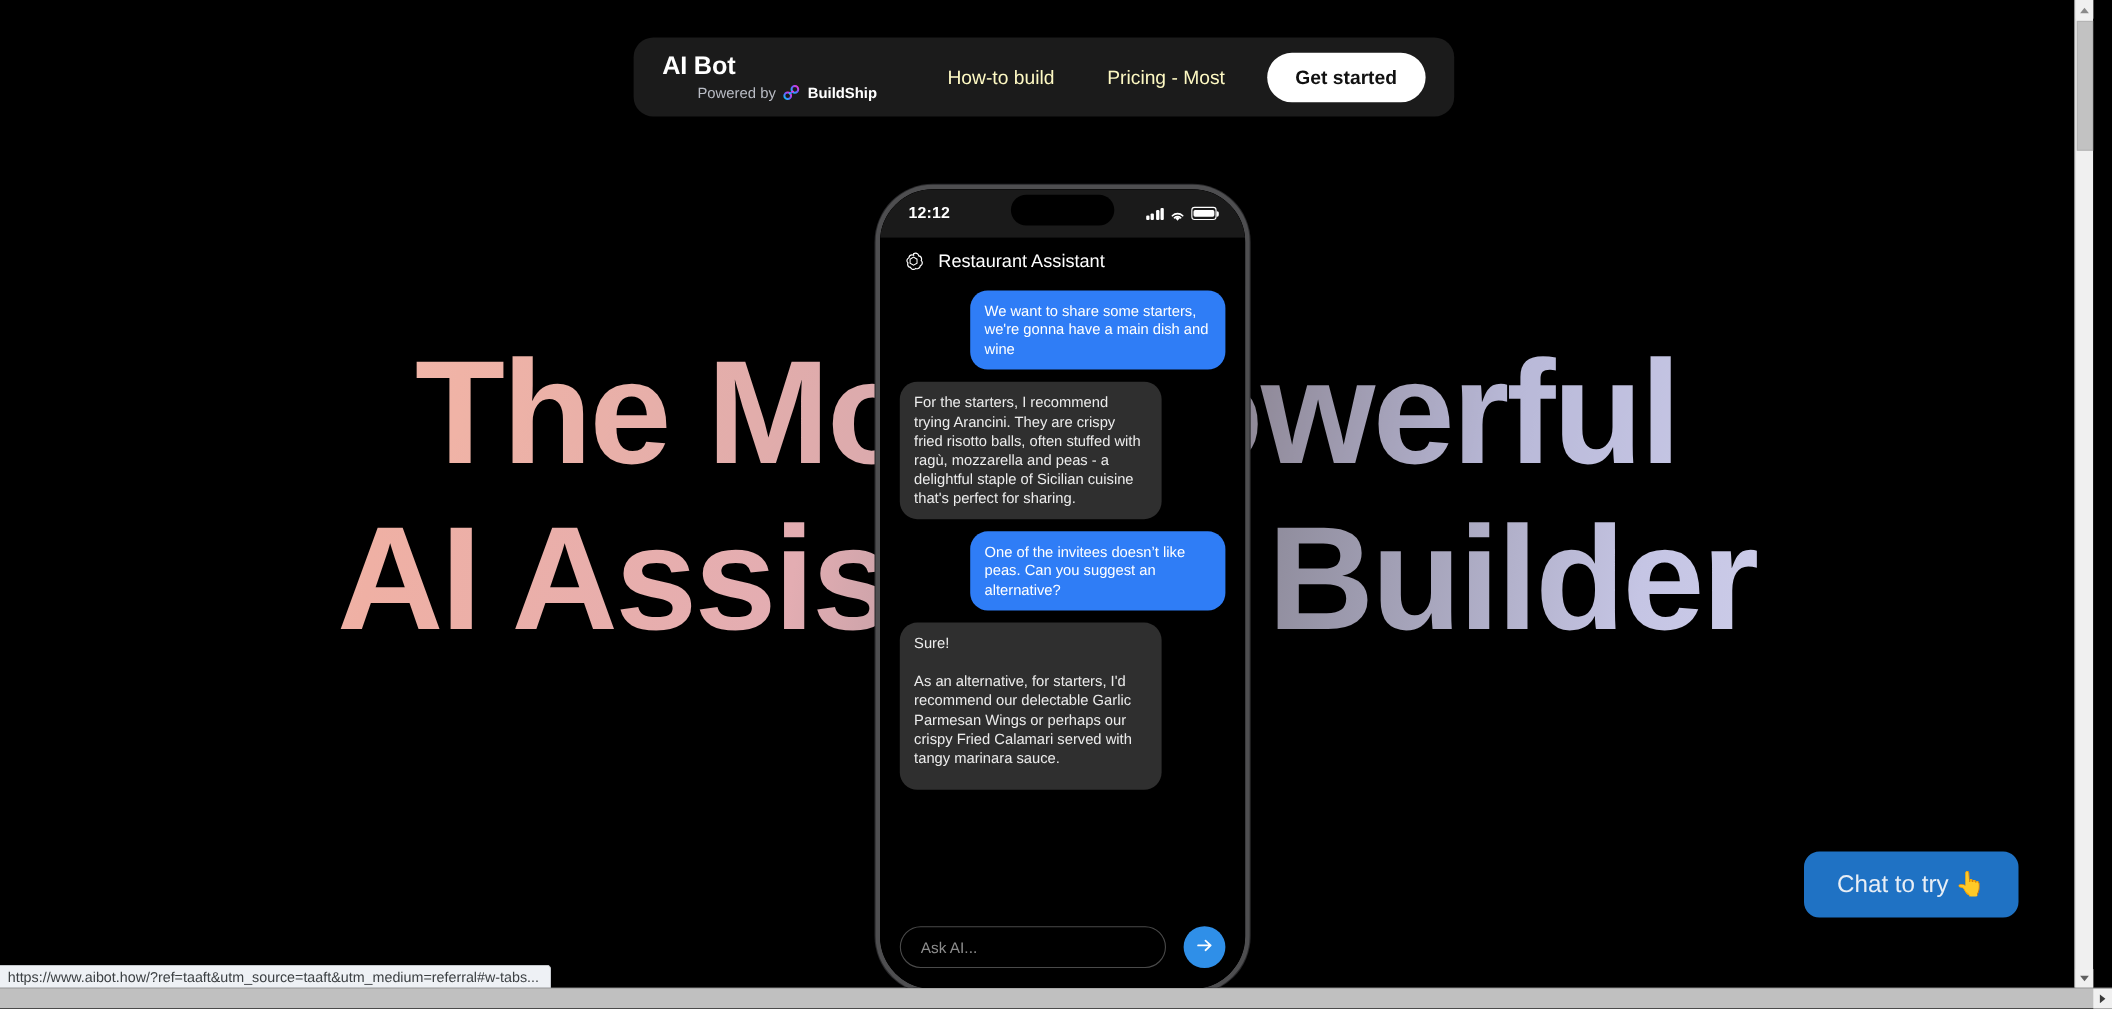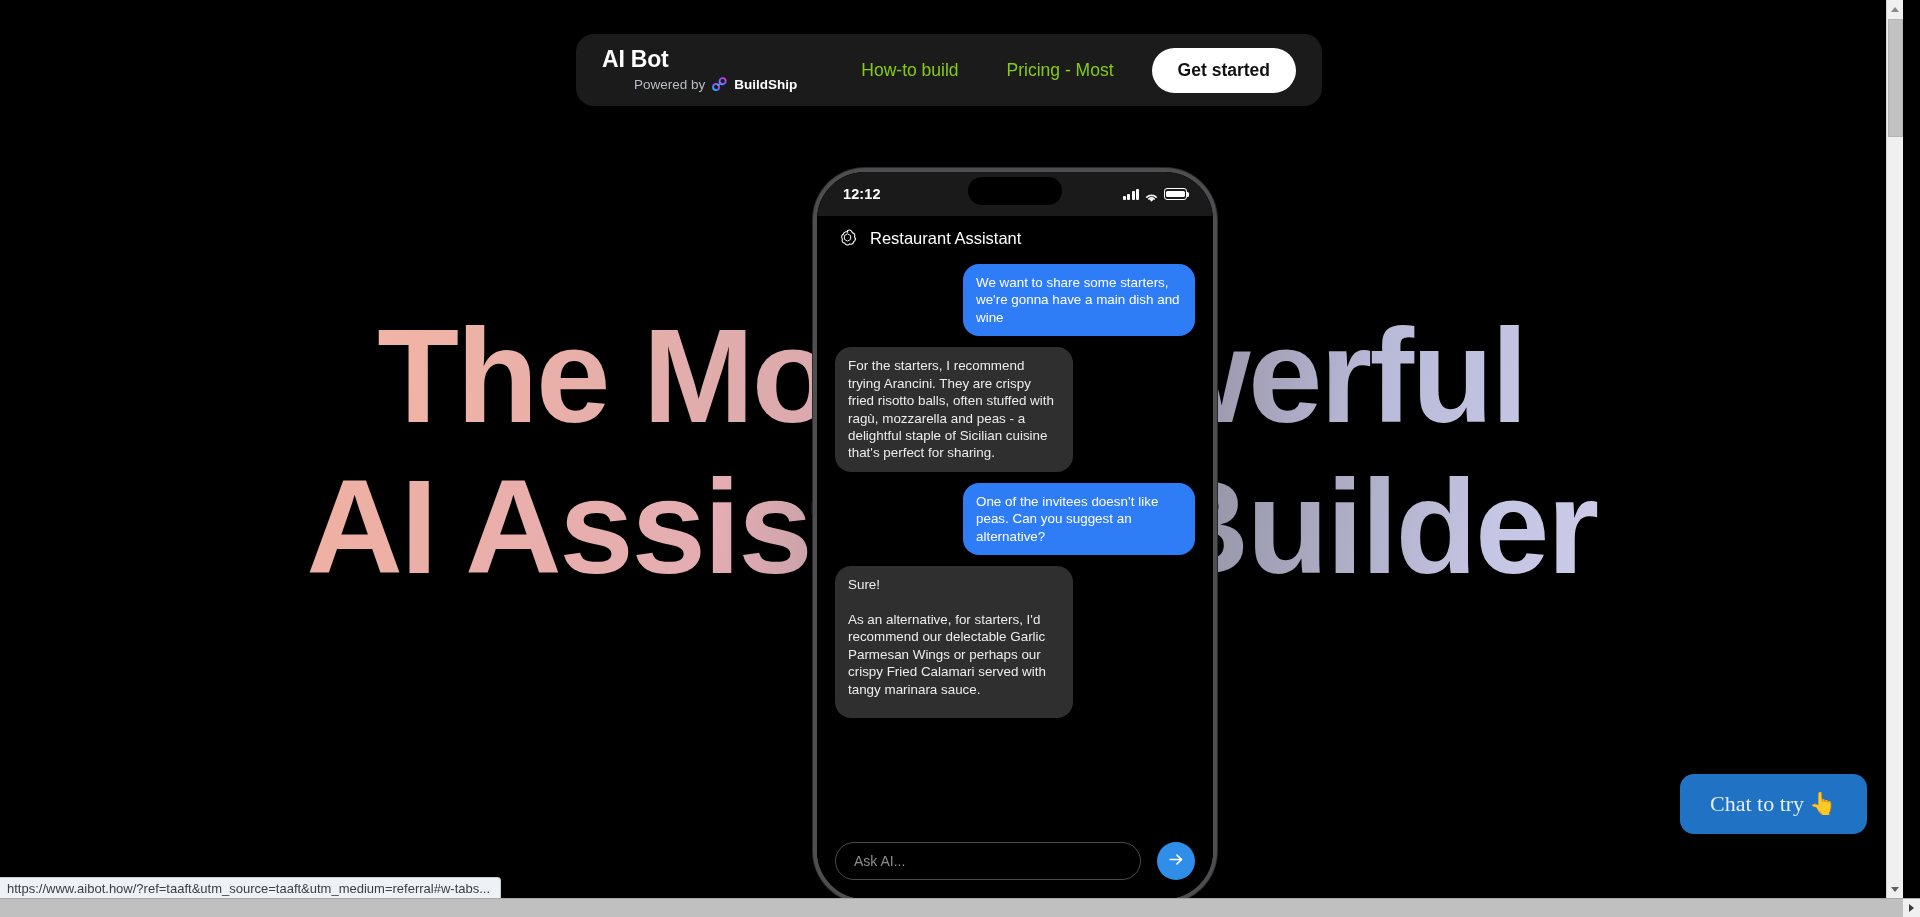--- a/index.html
+++ b/index.html
@@ -107,21 +107,21 @@
   .brand-sub {
     margin-top:3px;
     display:flex; align-items:center; gap:6px;
     font-size:13.5px; color:#b9bcc4;margin-left:32px;
   }
   .bs-logo { width:17px; height:17px; flex:none; }
   .bs-name { font-size:13.5px; font-weight:bold; color:#ffffff; }
 
   .nav-links { display:flex; align-items:center; margin-left:64px; gap:48px; }
   .nav-link {
-    font-size:17.5px; color:#84cc16; text-decoration:none; white-space:nowrap;
+    font-size:17.5px; color:#fef9c3; text-decoration:none; white-space:nowrap;
     cursor:pointer;
   }
   .cta-btn {
     margin-left:auto;
     background:#ffffff; color:#111111;
     font-size:17.5px; font-weight:bold;
     border:none; border-radius:30px;
     padding:12px 26px;
     cursor:pointer;
     white-space:nowrap;
@@ -151,22 +151,22 @@
   .hero-line.two {
     background:linear-gradient(100deg,#f3c6ba 0%,#efb0a4 18%,#e3adb2 38%,#a09099 52%,#8f8c9c 60%,#c5c5e4 78%,#dcdcf3 100%);
     -webkit-background-clip:text;
     background-clip:text;
     -webkit-text-fill-color:transparent;
   }
 
   
   #phone {
     position:absolute;
-    left:813px; top:168px;
-    width:404px; height:735px;
+    left:796px; top:168px;
+    width:340px; height:735px;
     background:#000;
     border:4px solid #4e4e50;
     border-radius:52px;
     z-index:10;
     overflow:hidden;
     box-shadow:0 0 0 1px #2a2a2c;
   }
   #phone-screen {
     position:absolute; inset:0;
     background:#000;
@@ -263,31 +263,31 @@
     border-radius:50%;
     background:#2f8fe8;
     border:none;
     display:flex; align-items:center; justify-content:center;
     cursor:pointer;
   }
 
   
   #chat-to-try {
     position:absolute;
-    right:36px; bottom:64px;
+    right:68px; bottom:64px;
     background:#1f72c4;
     color:#e8eef5;
     border:none;
     border-radius:14px;
     padding:17px 30px;
     font-size:22px;
     cursor:pointer;
     z-index:30;
     white-space:nowrap;
-    font-family:Liberation Serif, serif;
+    font-family:Liberation Sans, sans-serif;
   }
 </style>
 </head>
 <body>
 
 <div id="viewport">
 
   <div id="page">
 
     <div id="hero">

